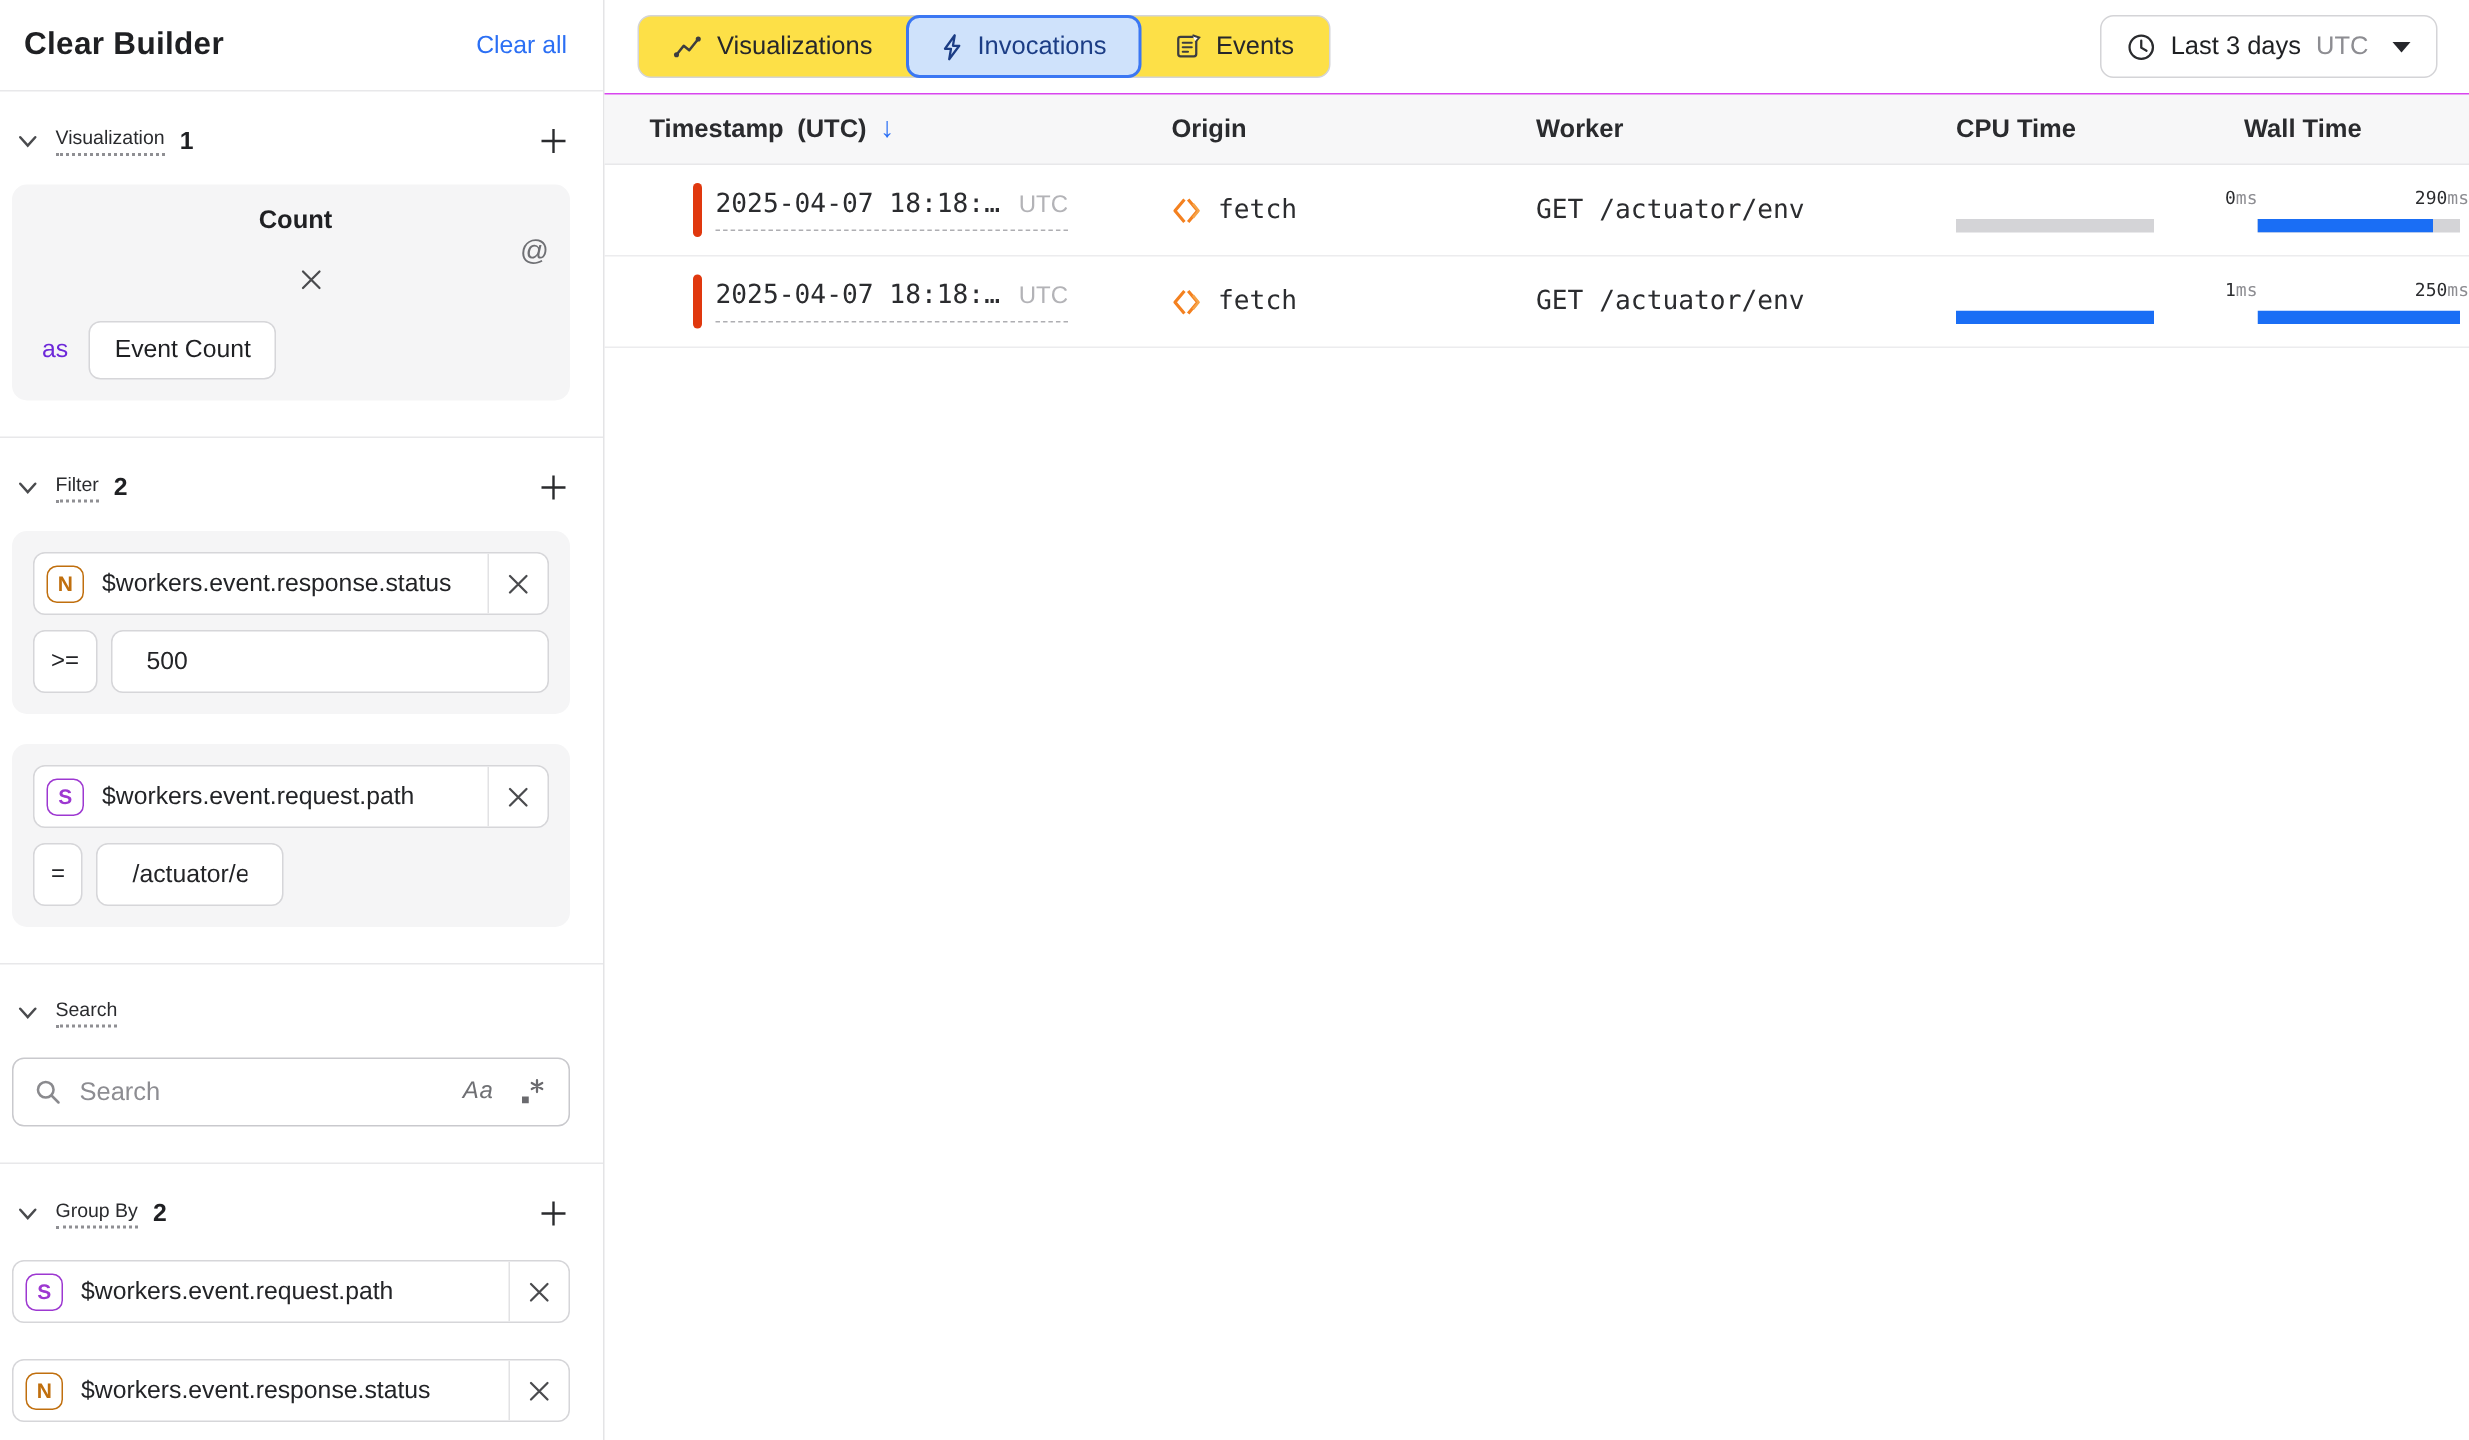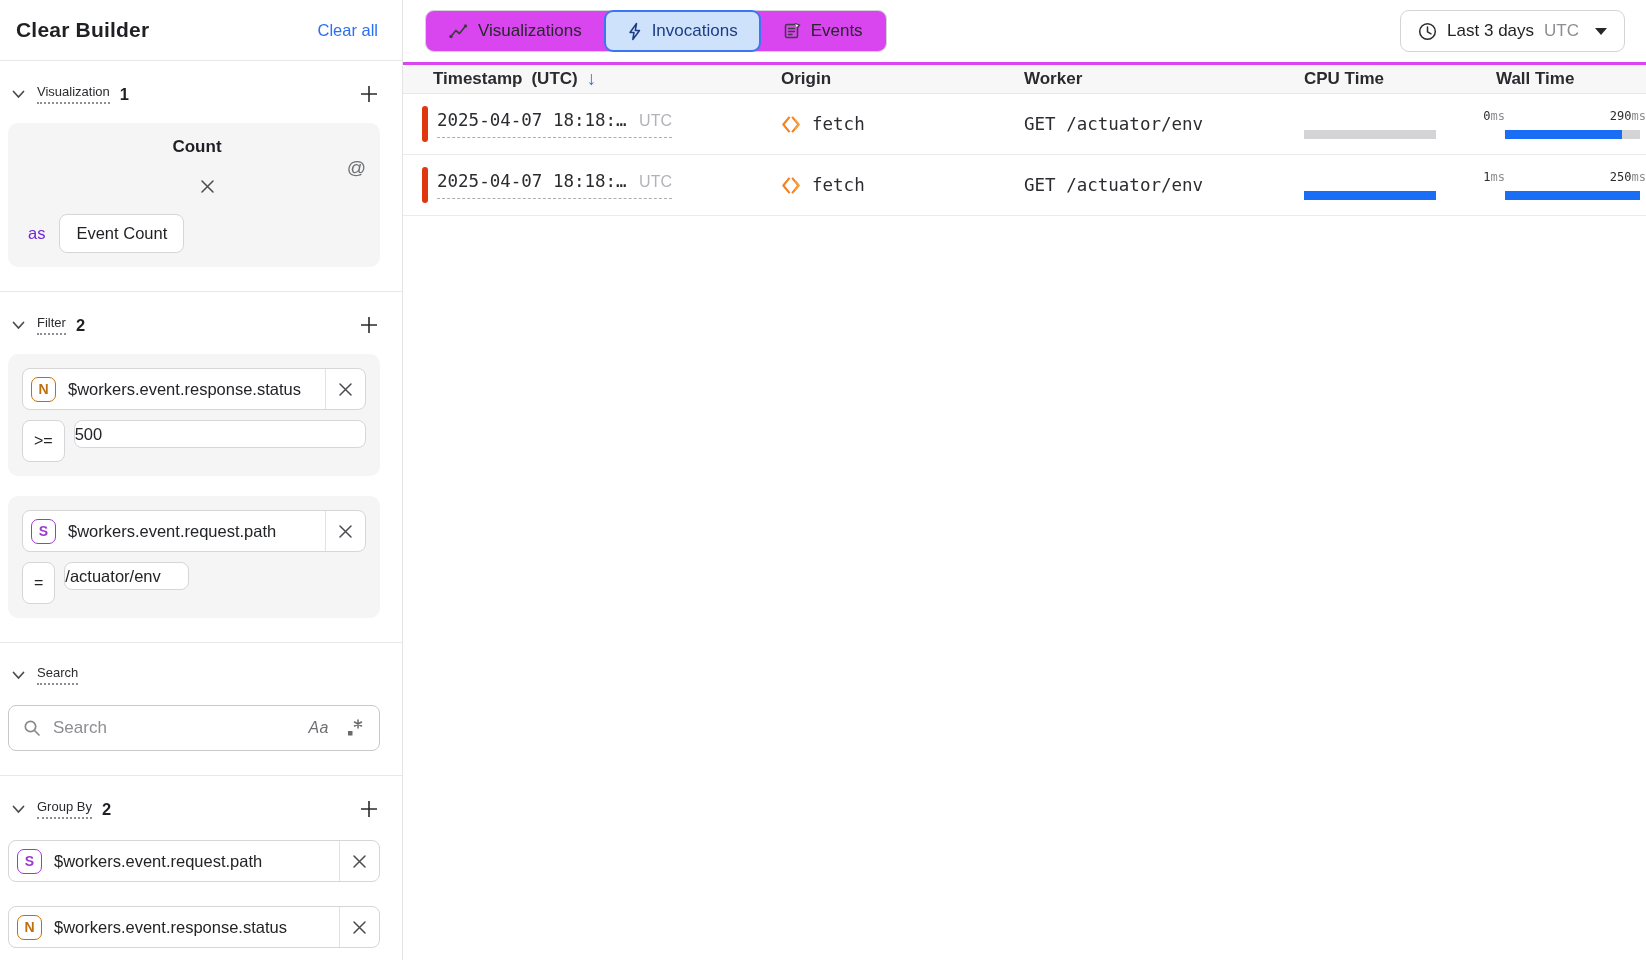--- a/index.html
+++ b/index.html
@@ -37,67 +37,67 @@
     display:flex; align-items:center; justify-content:center; font-size:14px; font-weight:700; }
   .badge.n { color:#c06f0e; border-color:#c06f0e; }
   .badge.s { color:#9d38d1; border-color:#9d38d1; }
   .field-text { font-size:16.5px; color:#232427; margin-left:12px; flex:1; white-space:nowrap;
     overflow:hidden; cursor:pointer; }
   .field-x { border-left:1px solid #e2e2e4; align-self:stretch; display:flex; align-items:center;
     padding:0 12px; cursor:pointer; }
   .op-row { display:flex; margin-top:10px; gap:9px; }
   .op-box { background:#fff; border:1px solid #d6d6d9; border-radius:8px; height:42px;
     padding:0 11px; font-size:16px; color:#232427; font-family:inherit; cursor:pointer; }
-  .val-input { background:#fff; border:1px solid #d6d6d9; border-radius:8px; height:28px;
-    padding:0 0; font-size:16.5px; color:#232427; font-family:inherit; }
+  .val-input { background:#fff; border:1px solid #d6d6d9; border-radius:8px; height:42px;
+    padding:0 23px; font-size:16.5px; color:#232427; font-family:inherit; }
   .val-input.grow { flex:1; }
   .val-input.narrow { width:125px; }
   .gcard + .gcard { margin-top:20px; }
 
   .search-box { margin-top:20px; height:46px; border:1px solid #c9c9cd; border-radius:8px;
     display:flex; align-items:center; padding:0 14px; gap:12px; }
   .search-input { border:none; outline:none; flex:1; font-size:17px; font-family:inherit; color:#232427; }
   .search-input::placeholder { color:#8d8d92; }
   .aa-toggle { font-size:16px; color:#6f7074; cursor:pointer; letter-spacing:.5px;font-style:italic; }
   .rx-toggle { cursor:pointer; display:flex; margin-left:4px; }
 
   .gb-field { margin-top:20px; }
   .gb-field + .gb-field { margin-top:24px; }
   .bottom-sliver { margin:20px 8px 0 8px; height:9px; background:#ededee; border-radius:9px 9px 0 0; }
 
   
   .main { flex:1; display:flex; flex-direction:column; }
   .toolbar { height:62px; display:flex; align-items:center; justify-content:space-between;
     padding:0 21px 0 22px; }
-  .tab-group { display:flex; border:1px solid #d4d4d7; border-radius:9px; background:#d946ef;
+  .tab-group { display:flex; border:1px solid #d4d4d7; border-radius:9px; background:#fde047;
     height:42px; align-items:stretch; overflow:visible; }
   .tab { display:flex; align-items:center; gap:10px; padding:0 23px; background:none; border:none;
     font-size:17px; color:#26272b; font-family:inherit; cursor:pointer; border-radius:9px; }
   .tab.active { background:#cfe2fb; border:2px solid #3b77f3; color:#1c3d85; margin:-1px; padding:0 21px; }
   .tab.active .ticon svg { stroke:#1c3d85; }
   .ticon { display:flex; }
   .time-btn { display:flex; align-items:center; gap:10px; height:42px; border:1px solid #d4d4d7;
     border-radius:9px; background:#fff; padding:0 17px; font-size:17px; font-family:inherit;
     color:#1f2023; cursor:pointer; }
   .time-tz { color:#8d8d92; }
   .caret { width:0; height:0; border-left:6px solid transparent; border-right:6px solid transparent;
     border-top:7px solid #26272b; margin-left:6px; }
 
-  .thead { height:32px; background:#f7f7f8; border-top:3px solid #d946ef; border-bottom:1px solid #e8e8ea;
+  .thead { height:48px; background:#f7f7f8; border-top:1px solid #d946ef; border-bottom:1px solid #e8e8ea;
     display:grid; grid-template-columns:348px 243px 280px 192px 1fr; align-items:center;
     padding-left:30px; }
   .th { font-size:17px; font-weight:700; color:#2a2b2e; display:flex; align-items:center; cursor:pointer; }
   .th-suffix { margin-left:9px; }
   .sort-arrow { color:#2b6ff4; font-size:19px; margin-left:9px; font-weight:400; }
 
   .trow { height:61px; border-bottom:1px solid #ececee; display:grid;
     grid-template-columns:359px 243px 280px 201px 1fr; align-items:center; padding-left:19px;
     cursor:pointer; }
   .mono { font-family:"DejaVu Sans Mono","Liberation Mono",monospace; }
-  .ts-cell { display:flex; align-items:center; }
+  .ts-cell { display:flex; align-items:center;margin-left:40px; }
   .err-bar { width:6px; height:36px; background:#e0380e; border-radius:3px; flex:0 0 6px; }
   .ts-text { margin-left:9px; border-bottom:1px dashed #aeaeb2; padding-bottom:7px; white-space:nowrap; }
   .ts-val { font-size:17.5px; color:#2b2c2f; }
   .ts-tz { font-size:16px; color:#b3b3b7; margin-left:8px; }
   .origin-cell { display:flex; align-items:center; gap:10px; }
   .cell-mono { font-size:17.5px; color:#2b2c2f; }
   .metric-label { font-size:12px; color:#2b2c2f;text-align:right; }
   .metric-unit { color:#8d8d92; }
   .bar-track { width:132px; height:9px; background:#d4d4d7; margin-top:7px; overflow:hidden; }
   .bar-track.wall { width:135px; }

